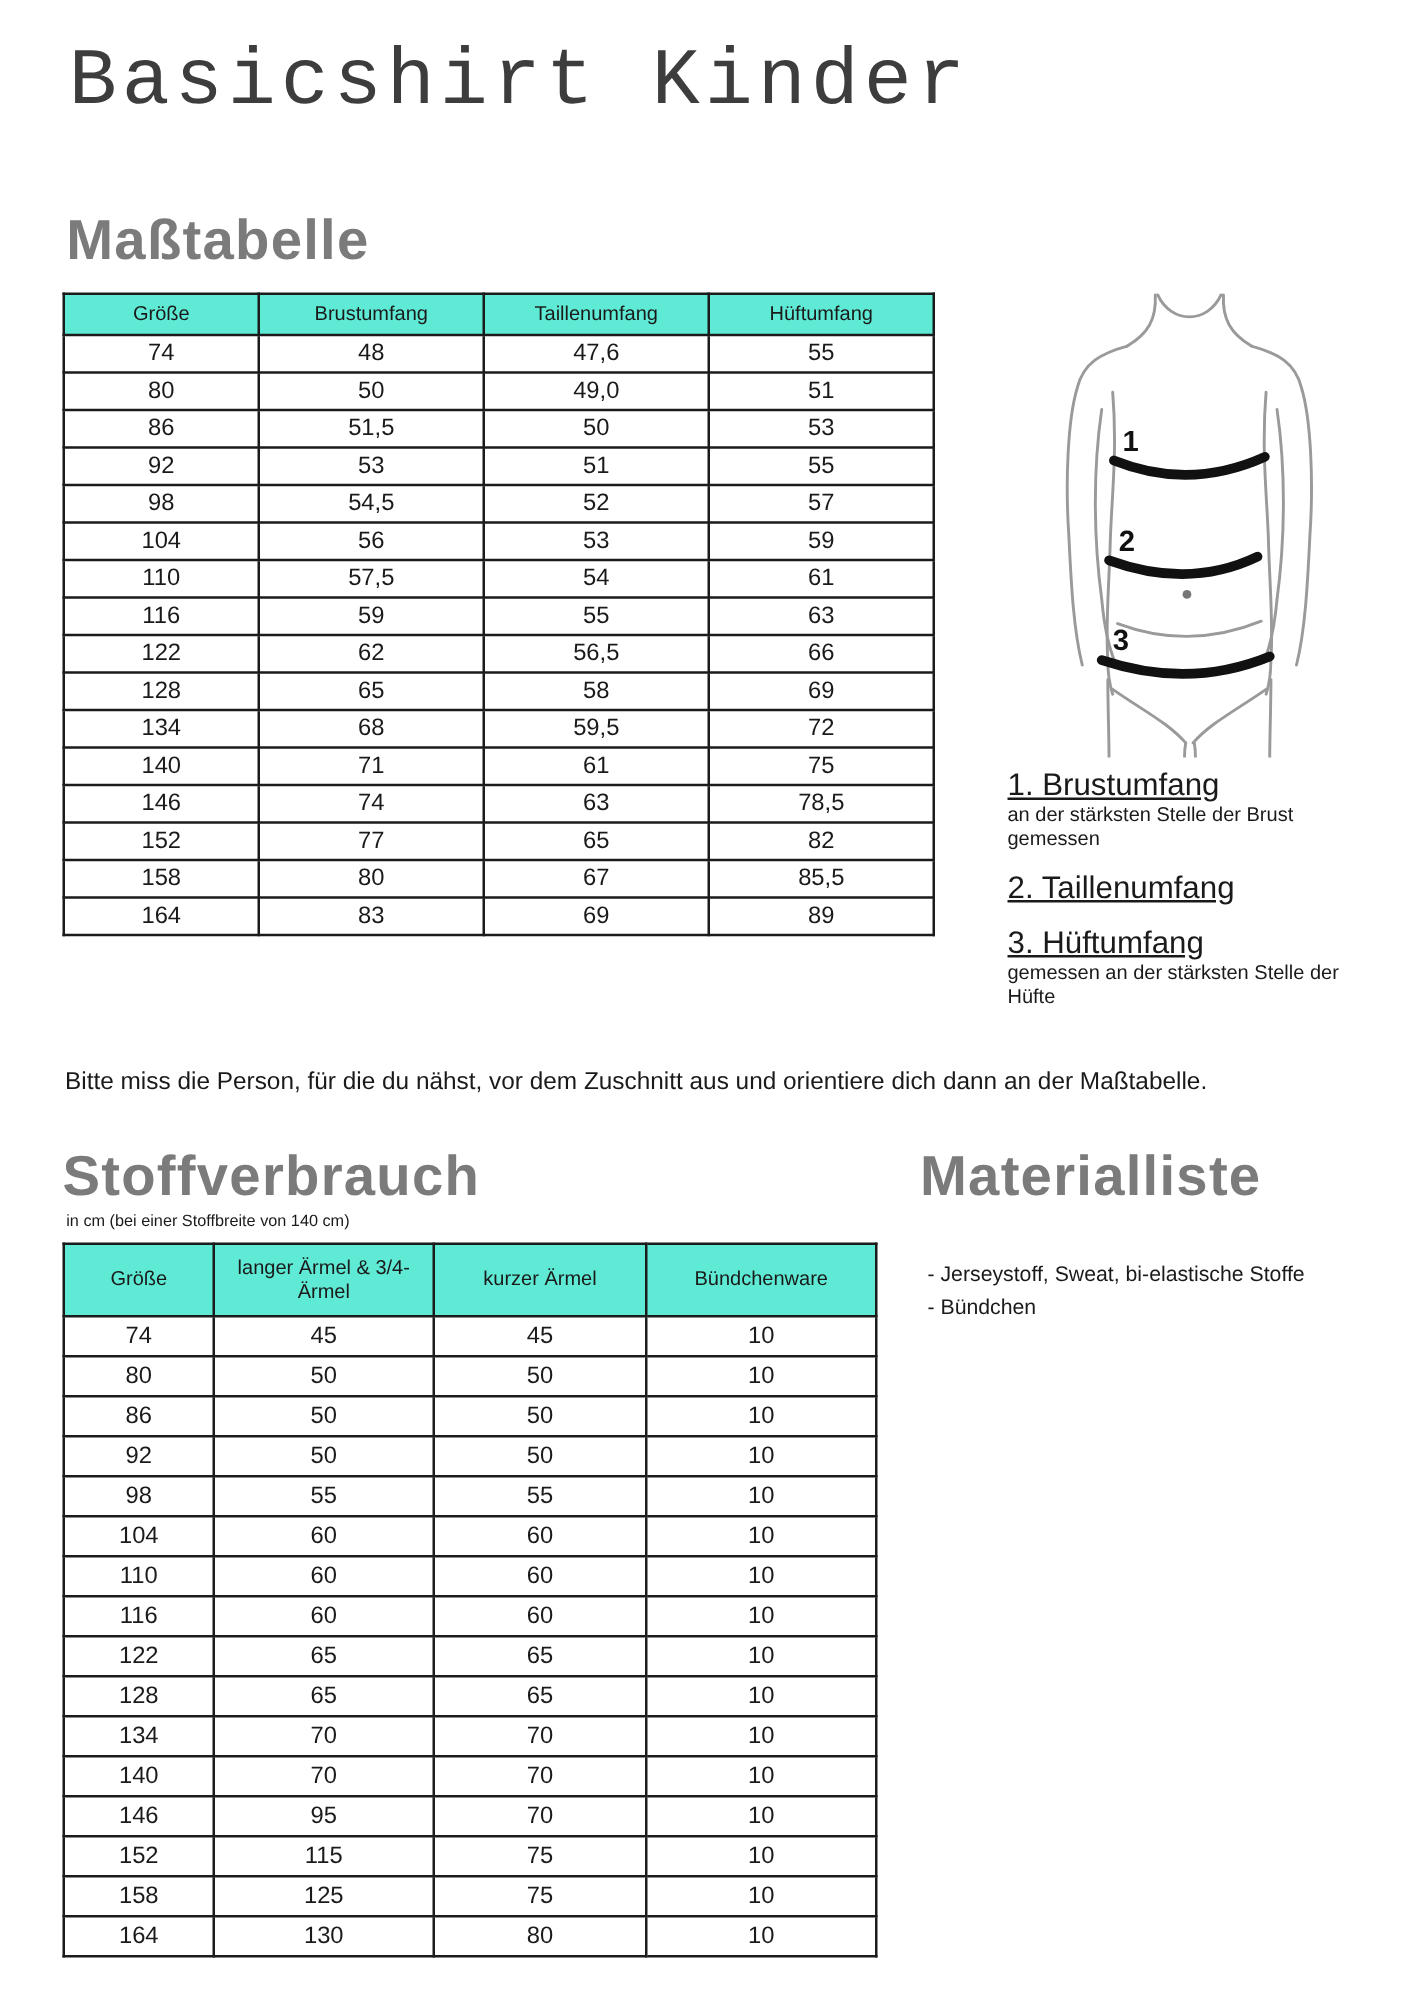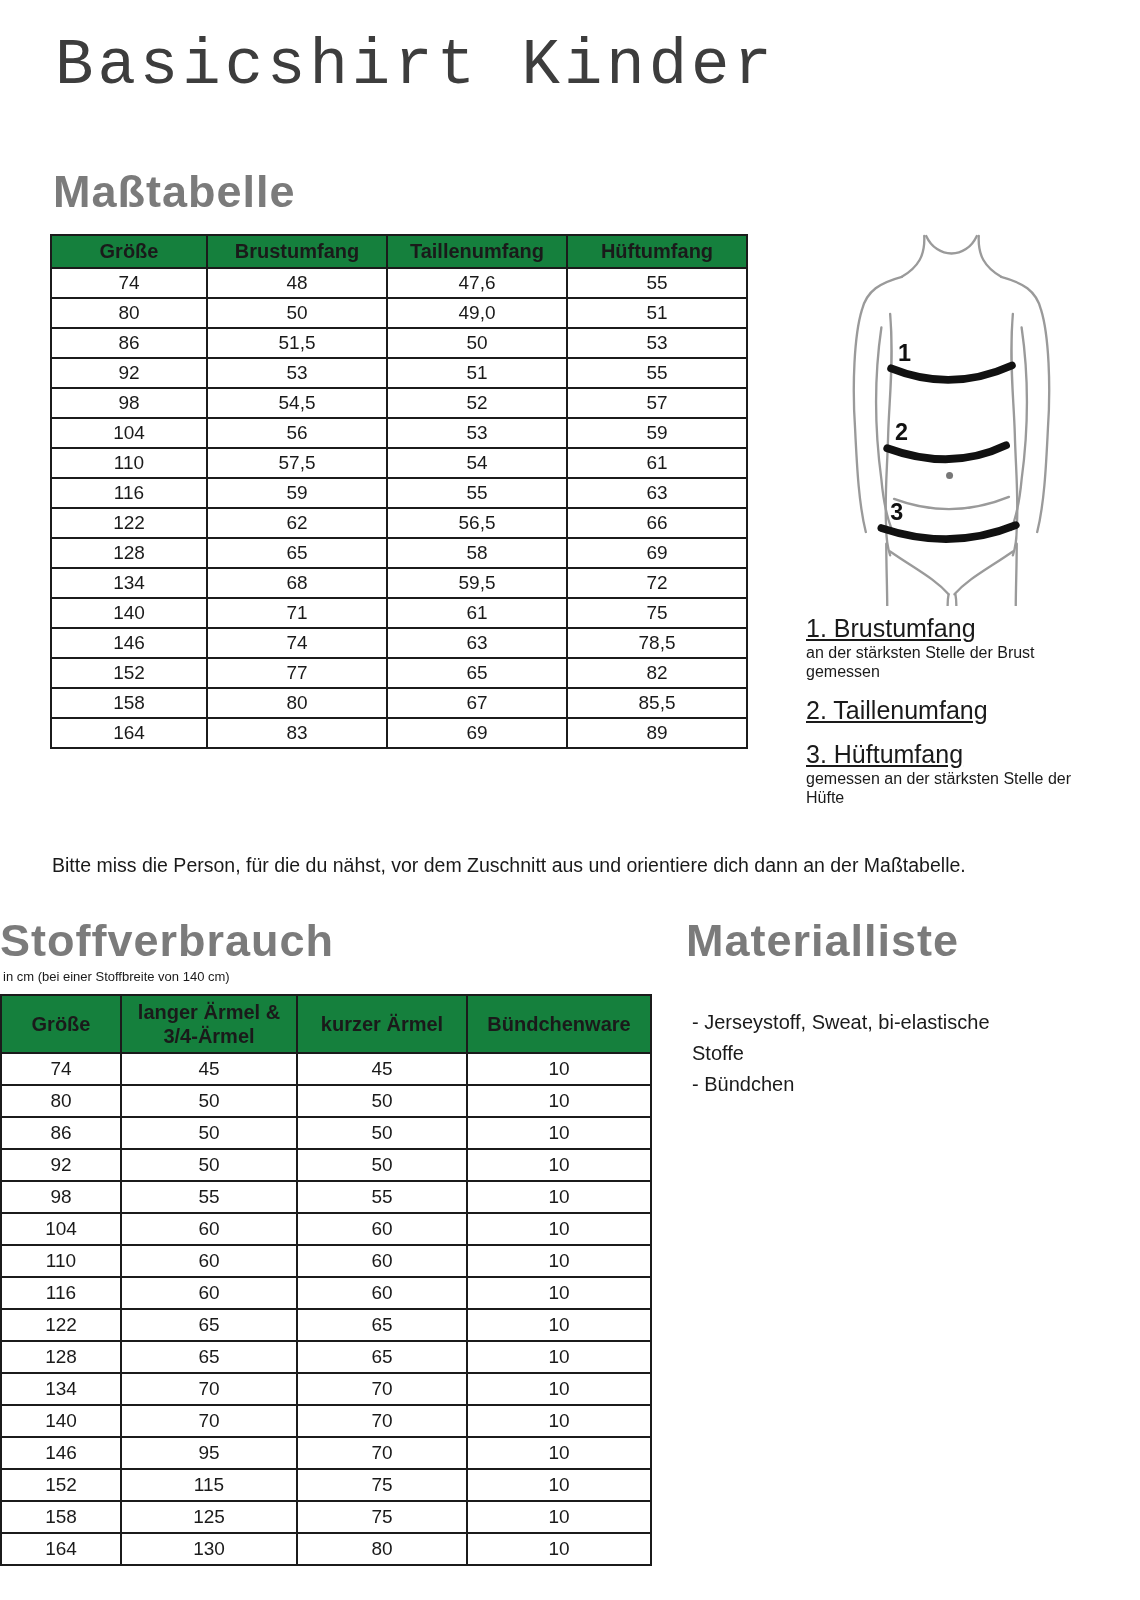--- a/index.html
+++ b/index.html
@@ -40,21 +40,21 @@
 
   
   table { border-collapse: collapse; table-layout: fixed; }
   th, td {
     border: 2px solid #1b1b1b;
     text-align: center;
     vertical-align: middle;
     padding: 0 4px;
     font-family: "Liberation Sans", sans-serif;
   }
-  thead th { background: #15803d; font-weight: 700; font-size: 20px; }
+  thead th { background: #5eead4; font-weight: 400; font-size: 16px; }
   tbody td { font-size: 19px; background: #ffffff; }
 
   .t1 { width: 696px; }
   .t1 thead th { height: 33px; }
   .t1 tbody td { height: 30px; }
 
   .t2 { width: 650px; }
   .t2 thead th { height: 58px; line-height: 1.2; }
   .t2 tbody td { height: 32px; }
 
@@ -62,26 +62,26 @@
   .figure-svg { display: block; margin: 0 auto 8px auto; }
   .legend { padding-left: 10px; }
   .legend-item { margin-bottom: 15px; }
   .legend-title { font-size: 25px; line-height: 1.15; text-decoration: underline; }
   .legend-desc { font-size: 16px; line-height: 1.2; }
 
   
   .note { margin: 32px 0 0 52px; font-size: 19.5px; }
 
   
-  .lower { display: flex; align-items: flex-start; margin-top: 38px; }
+  .lower { display: flex; align-items: flex-start; margin-top: 38px; padding-left: 50px; }
   .lower-left { width: 660px; }
   .lower-right { margin-left: 26px; width: 360px; }
   .subtitle { margin: 2px 0 10px 3px; font-size: 13px; }
   .material-items { margin-top: 40px; padding-left: 6px; }
-  .material-item { font-size: 20px; line-height: 1.55; }
+  .material-item { font-size: 17px; line-height: 1.55; }
 </style>
 </head>
 <body>
 
 <div class="page">
 
   <h1 class="doc-title">Basicshirt Kinder</h1>
 
   <h2 class="sec-heading heading-mass">Maßtabelle</h2>
 

